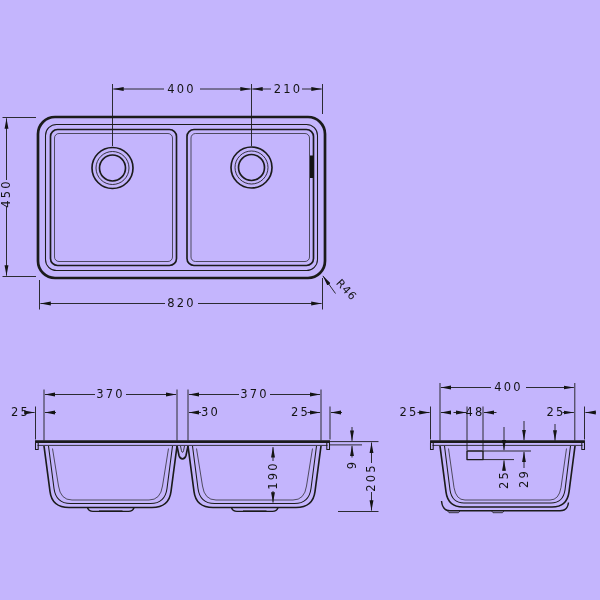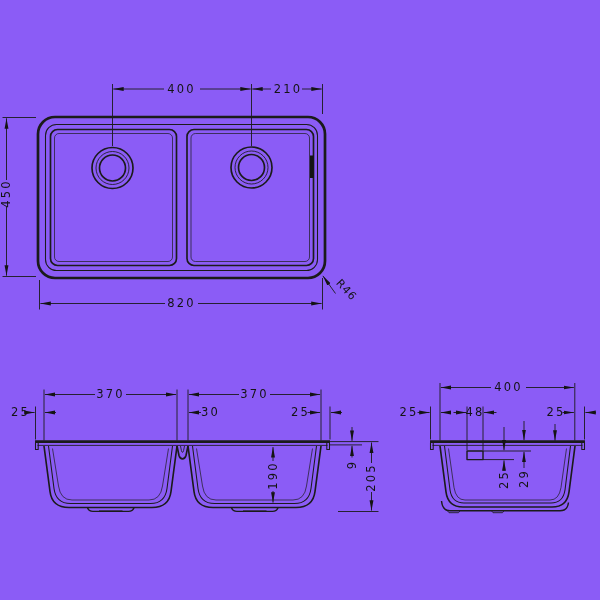--- a/index.html
+++ b/index.html
@@ -1,16 +1,16 @@
 <!DOCTYPE html>
 <html><head>
 <meta charset="utf-8">
 <style>
   html,body{margin:0;padding:0;background:#ffffff;}
-  .stage{width:600px;height:600px;background:#8b5cf6;position:relative;overflow:hidden;}
+  .stage{width:600px;height:600px;background:#c4b5fd;position:relative;overflow:hidden;}
   svg{display:block;}
   .ln{stroke:#1b1b1b;fill:none;stroke-linejoin:round;}
   .bold{stroke-width:2.7;}
   .s17{stroke-width:1.65;}
   .s11{stroke-width:1.05;}
   .s09{stroke-width:0.85;}
   .s07{stroke-width:0.7;}
   .s14{stroke-width:1.4;}
   .dim{stroke:#1b1b1b;stroke-width:0.9;fill:none;}
   text{font-family:"DejaVu Sans","Liberation Sans",sans-serif;

